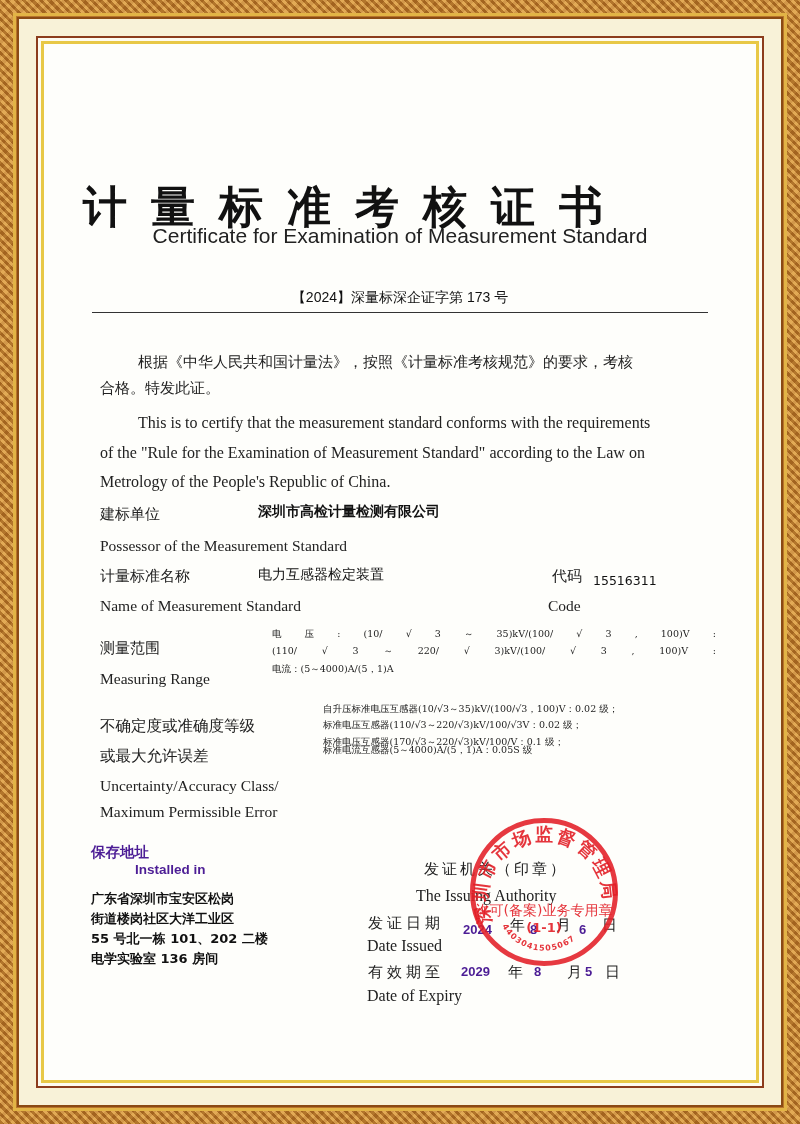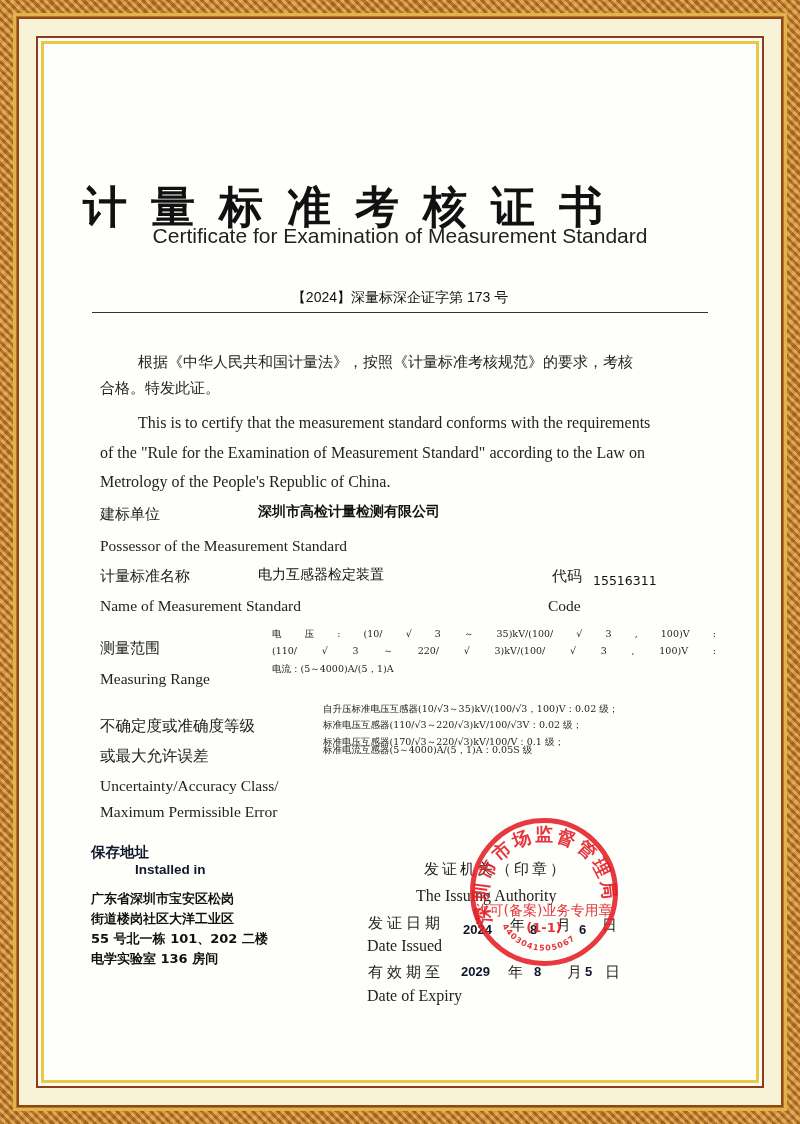--- a/index.html
+++ b/index.html
@@ -65,21 +65,21 @@
     position: absolute; left: 92px; right: 92px; top: 312px; height: 0;
     border-top: 1.5px solid #333;
   }
   .para {
     left: 100px; width: 600px; font-size: 15.5px; color: #1f1f1f;
   }
   .cn-label { font-family: "DejaVu Serif", serif; font-size: 15px; color: #222; }
   .en-label { font-family: "Liberation Serif", serif; font-size: 15.5px; color: #222; }
   .value-bold { font-family: "DejaVu Sans", sans-serif; font-weight: bold; font-size: 14px; color: #111; }
   .small-mono { font-family: "DejaVu Serif", serif; font-size: 9.5px; color: #222; }
-  .sans-bold { font-family: "Liberation Sans", sans-serif; font-weight: bold; font-size: 14px; color: #0f172a; }
+  .sans-bold { font-family: "Liberation Sans", sans-serif; font-weight: bold; font-size: 14px; color: #4c1d95; }
   .sans-reg { font-family: "DejaVu Sans", sans-serif; font-size: 13px; color: #111; }
 
   .range-line { display: flex; justify-content: space-between; width: 444px; }
 
   .seal {
     position: absolute; left: 470px; top: 818px; width: 148px; height: 148px;
     border-radius: 50%; border: 5px solid rgba(226,30,38,0.88);
     box-sizing: border-box; pointer-events: none;
   }
   .seal svg { position: absolute; left: -5px; top: -5px; }

